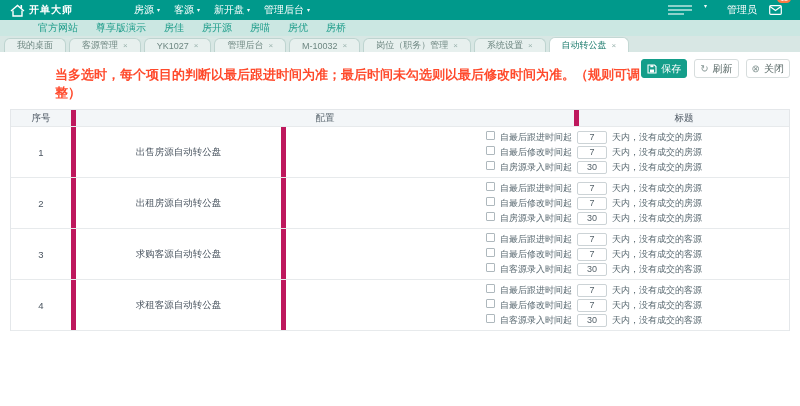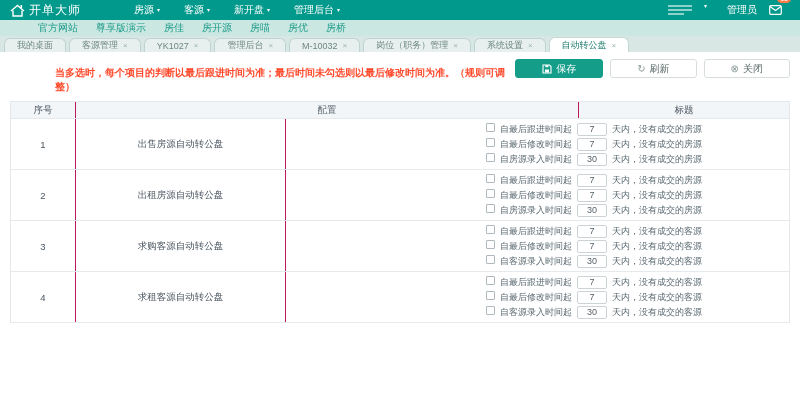--- a/index.html
+++ b/index.html
@@ -3,22 +3,22 @@
 <meta charset="utf-8">
 <style>
   * { box-sizing: border-box; margin: 0; padding: 0; }
   html,body { width:800px; height:406px; overflow:hidden; background:#fff;
     font-family:"Liberation Sans","DejaVu Sans",sans-serif; }
 
   
   .topbar { height:20px; background:#00998b; display:flex; align-items:center;
     color:#fff; padding:0 10px; }
   .brand { display:flex; align-items:center; gap:4px; width:108px; }
-  .brand-text { font-size:12px; font-weight:normal; letter-spacing:1px; white-space:nowrap; }
-  .menus { display:flex; gap:24px; margin-left:16px; font-size:10px; }
+  .brand-text { font-size:10px; font-weight:bold; letter-spacing:1px; white-space:nowrap; }
+  .menus { display:flex; gap:14px; margin-left:16px; font-size:10px; }
   .menu-item { display:flex; align-items:center; gap:3px; cursor:pointer; white-space:nowrap; }
   .caret { font-size:6px; opacity:.95; line-height:1; }
   .topbar-right { margin-left:auto; display:flex; align-items:center; gap:12px; }
   .version-block { display:flex; flex-direction:column; gap:2px; }
   .version-block i { display:block; width:24px; height:2px; background:rgba(255,255,255,.55); }
   .version-block i:last-child { width:16px; }
   .user { font-size:10px; display:flex; align-items:flex-start; gap:20px; cursor:pointer; white-space:nowrap; }
   .mail { position:relative; margin-right:8px; cursor:pointer; }
   .badge { position:absolute; top:-7px; right:-9px; background:#ff7a45; color:#fff;
     border-radius:7px; font-size:7px; line-height:9px; height:9px; padding:0 3px; }
@@ -35,35 +35,35 @@
     padding-left:4px; gap:3px; }
   .tab { height:14px; display:flex; align-items:center; gap:5px; padding:0 12px;
     font-size:9px; color:#6e8782; background:#e7f0ee; border:1px solid #bed4d0;
     border-bottom:none; border-radius:6px 6px 0 0; cursor:pointer; white-space:nowrap; }
   .tab .tab-close { color:#9ab3ae; font-size:8px; cursor:pointer; }
   .tab.active { background:#fff; color:#1f7d6f; height:15px; border-color:#c4d8d4; }
 
   
   .content { position:relative; padding:4px 10px 0; }
   .content-head { display:flex; align-items:flex-start; }
-  .warning { color:#ff4a2c; font-size:10px; font-weight:bold; margin:10px 0 0 45px; }
+  .warning { color:#ff4a2c; font-size:13px; font-weight:bold; margin:10px 0 0 45px; }
   .actions { margin-left:auto; display:flex; gap:7px; padding-top:3px; }
-  .btn { display:inline-flex; align-items:center; gap:4px; height:19px; padding:0 26px;
+  .btn { display:inline-flex; align-items:center; gap:4px; height:19px; padding:0 5px;
     font-size:10px; border-radius:3px; border:1px solid #d7dddd; background:#fff;
     color:#5a6a68; cursor:pointer; white-space:nowrap; }
   .btn .ico { font-size:10px; line-height:1; color:#8a9a98; }
   .btn.primary { background:#149e8a; border-color:#149e8a; color:#fff; }
   .btn.primary .ico { color:#fff; }
 
   
   .grid { margin:7px 0 0; border:1px solid #e4e7ea; border-bottom:none; font-size:9.5px; }
   .grid-row { display:flex; border-bottom:1px solid #e7eaec; }
   .grid-head { background:#f3f6f8; color:#5f6b73; }
   .grid-head .cell { height:16px; line-height:16px; }
-  .cell { border-right:1px solid #be185d; display:flex; align-items:center; justify-content:center; }
+  .cell { border-right:5px solid #be185d; display:flex; align-items:center; justify-content:center; }
   .cell:last-child { border-right:none; }
   .c1 { width:65px; flex:none; color:#4a5560; }
   .c2 { width:210px; flex:none; color:#4a5560; }
   .c3 { flex:1; }
   .body-row .cell { height:50px; }
   .c3.cfgcell { flex-direction:column; align-items:flex-start; justify-content:center;
     padding-left:200px; gap:2px; }
   .cfg { display:flex; gap:5px; height:13px; }
   .cb { width:9px; height:9px; border:1px solid #aeb8bd; background:#fff; border-radius:1px;
     flex:none; cursor:pointer; }

